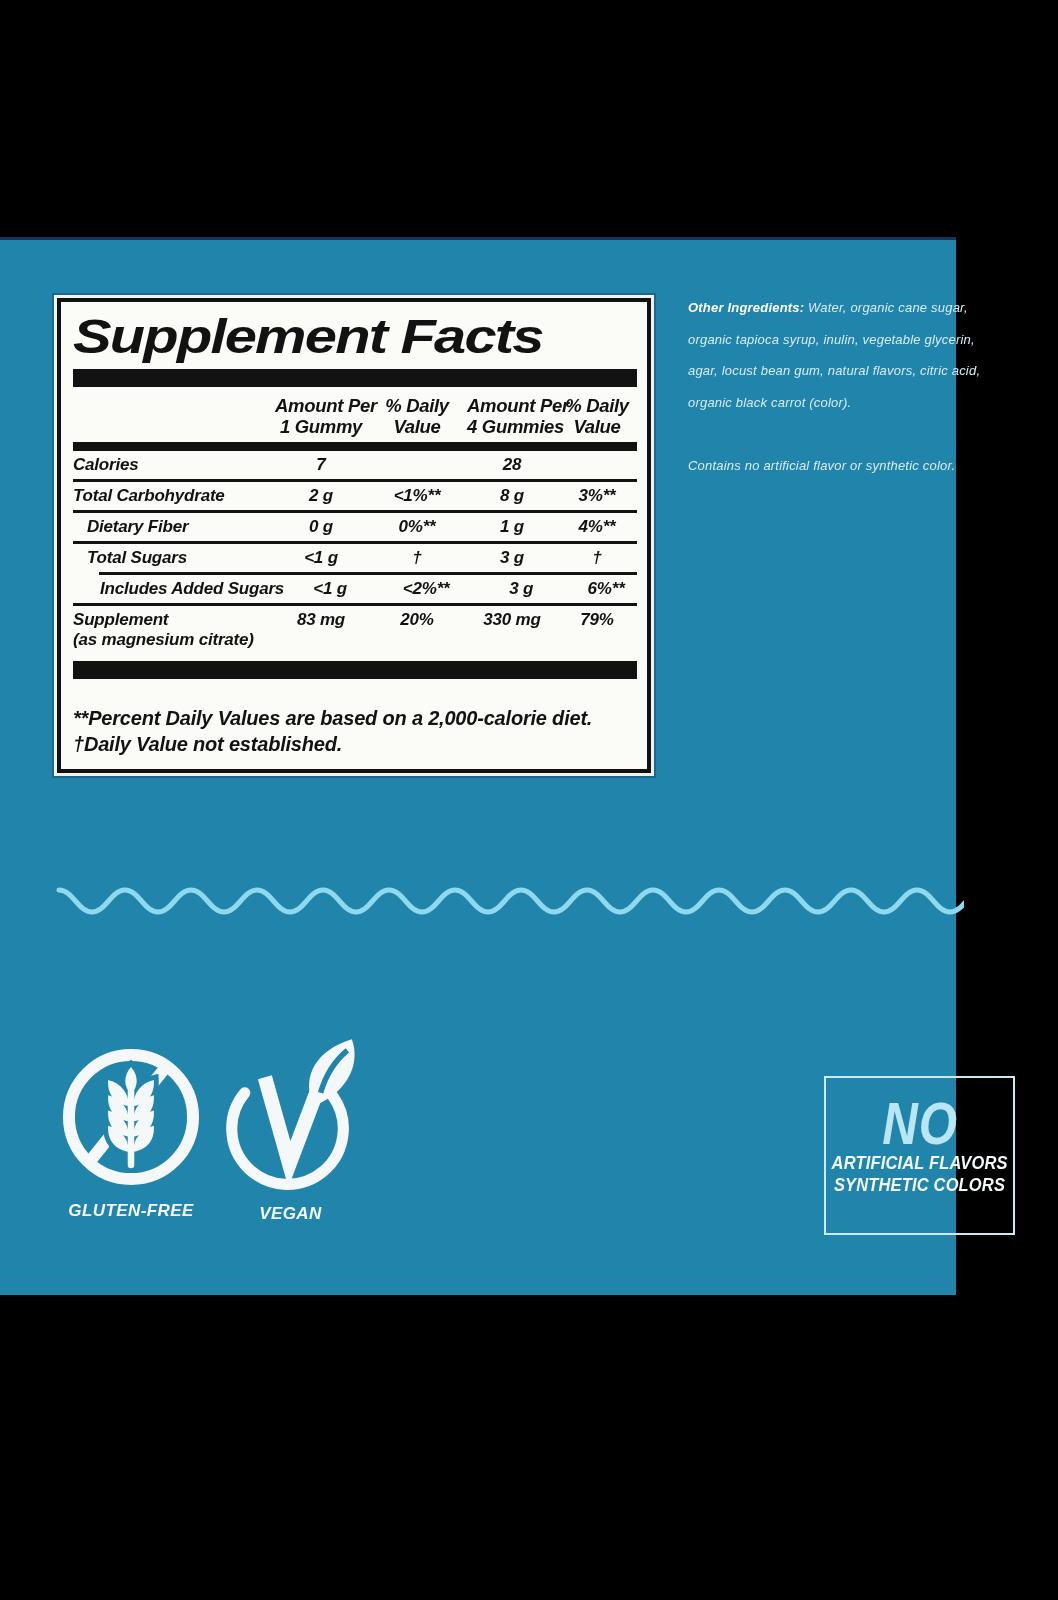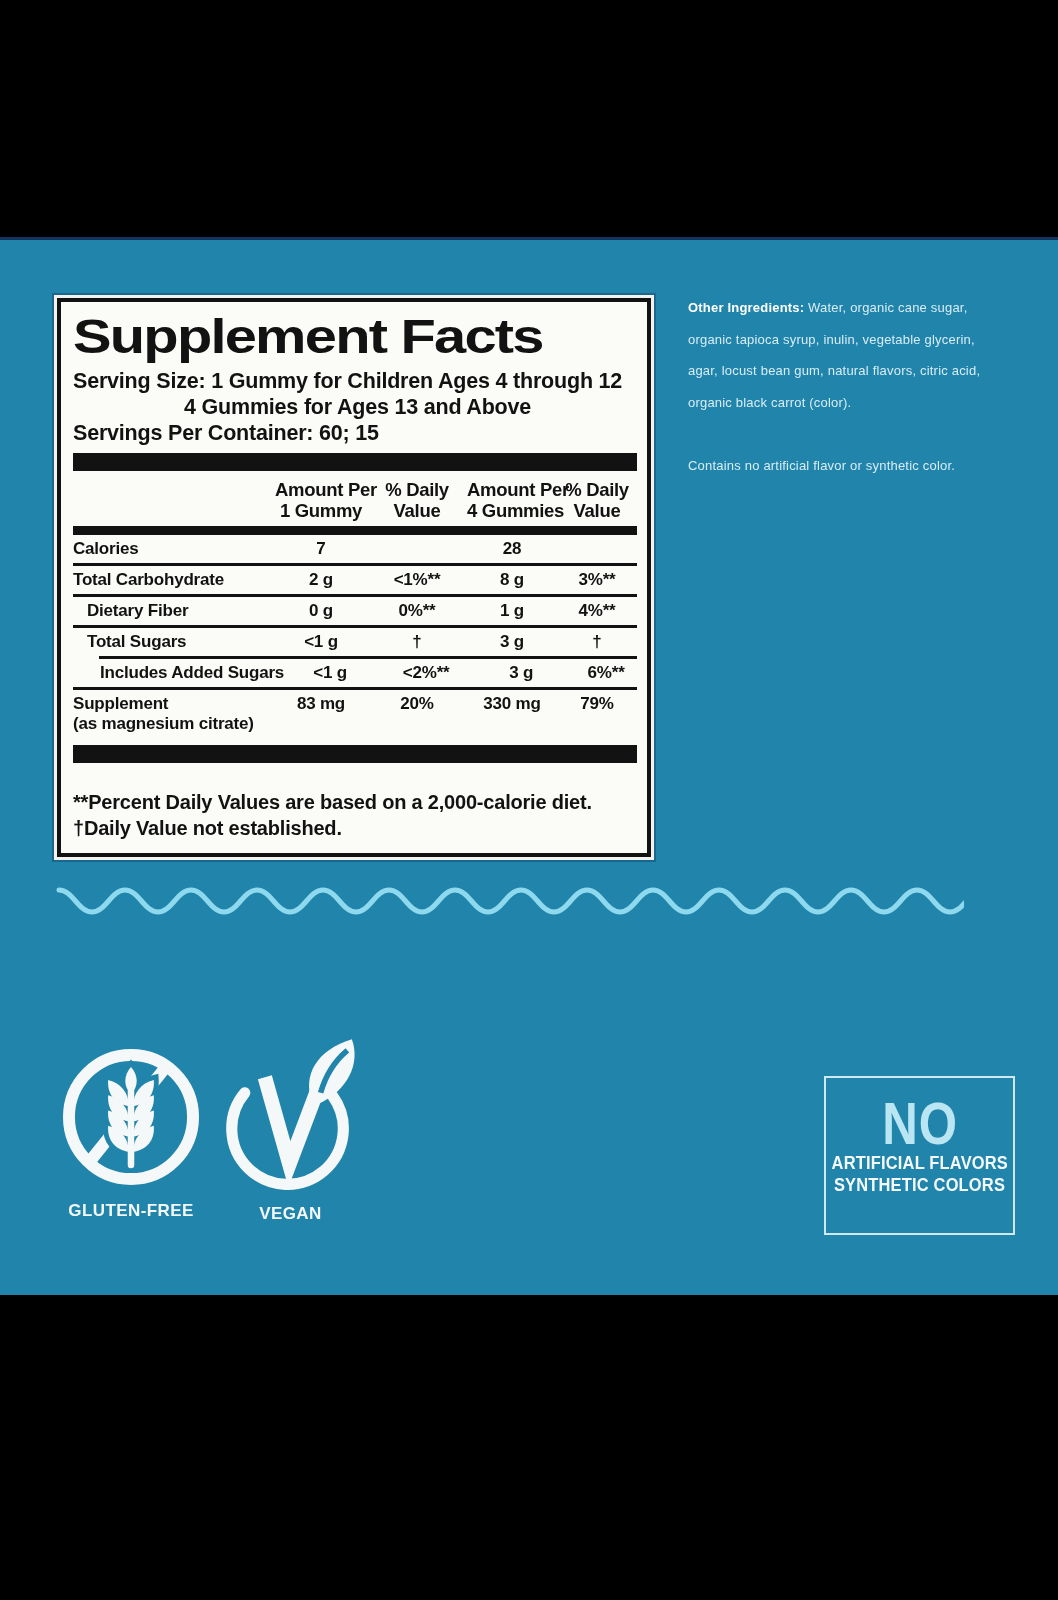--- a/index.html
+++ b/index.html
@@ -7,21 +7,21 @@
     --ink:#121212;
     --panel-bg:#fbfbf8;
     --wave:#8ed9ee;
     --light:#d8edf6;
     --white:#f6fafc;
     --no-text:#b9e6f2;
   }
   *{box-sizing:border-box;margin:0;padding:0;}
   body{background:#000;font-family:"Liberation Sans", sans-serif;}
   .screen{position:relative;width:1058px;height:1600px;background:#000;overflow:hidden;margin:0 auto;}
-  .label-bg{position:absolute;left:0;top:237px;width:1058px;height:1058px;background:var(--teal);border-top:3px solid #16335b;}
+  .label-bg{position:absolute;left:0;top:237px;width:956px;height:1058px;background:var(--teal);border-top:3px solid #16335b;font-style:italic;}
 
   
   .facts-panel{
     position:absolute;left:57px;top:58px;width:594px;
     background:var(--panel-bg);border:4px solid var(--ink);
     box-shadow:0 0 0 3px #f2f3f0, 0 0 0 5px rgba(16,48,80,0.35);
     padding:8px 10px 12px 12px;color:var(--ink);
   }
   .facts-title{
     font-size:49px;font-weight:bold;letter-spacing:-1.5px;line-height:1.02;
@@ -77,25 +77,20 @@
 </style>
 </head>
 <body>
 
 <div class="screen">
   <div class="label-bg">
 
     <section class="facts-panel">
       <h1 class="facts-title">Supplement Facts</h1>
 
-      <div class="serving">
-        <div class="s1">Serving Size: 1 Gummy for Children Ages 4 through 12</div>
-        <div class="s2">4 Gummies for Ages 13 and Above</div>
-        <div class="s3">Servings Per Container: 60; 15</div>
-      </div>
 
       <div class="bar thick"></div>
 
       <div class="grid hdr-row">
         <div class="cell"></div>
         <div class="cell hdr">
           <span>Amount Per</span><br>
           <span>1 Gummy</span>
         </div>
         <div class="cell hdr">

